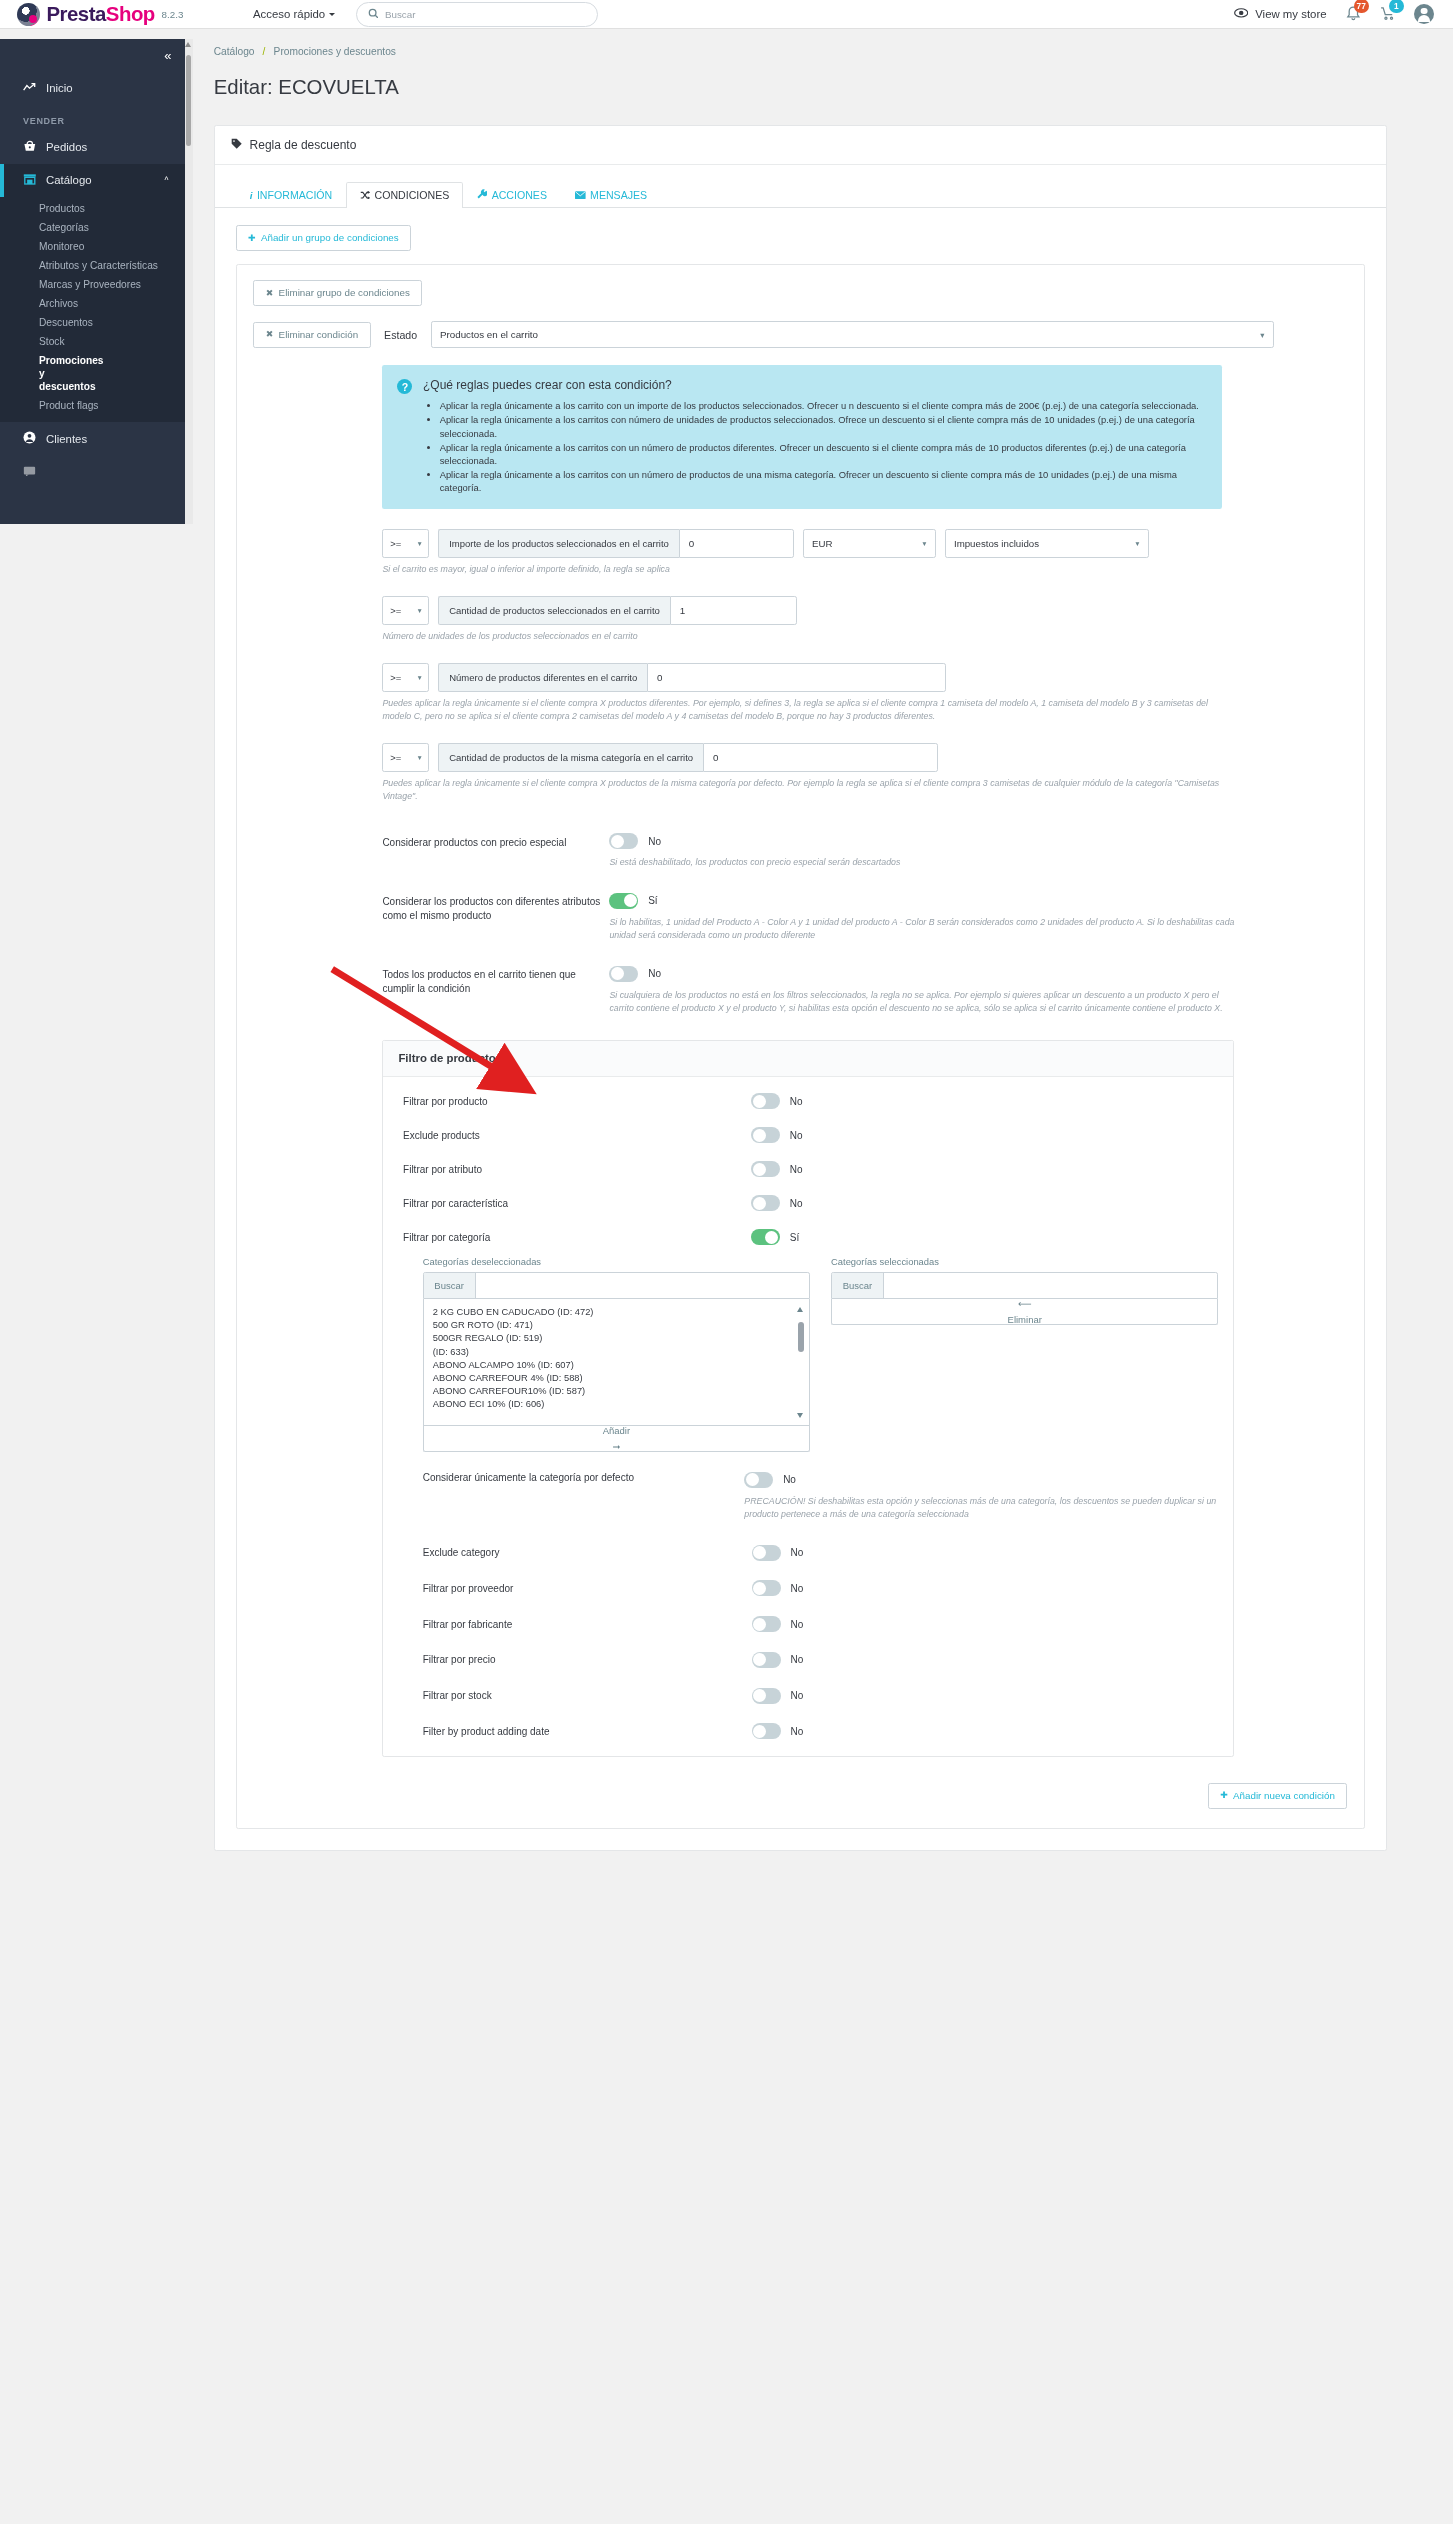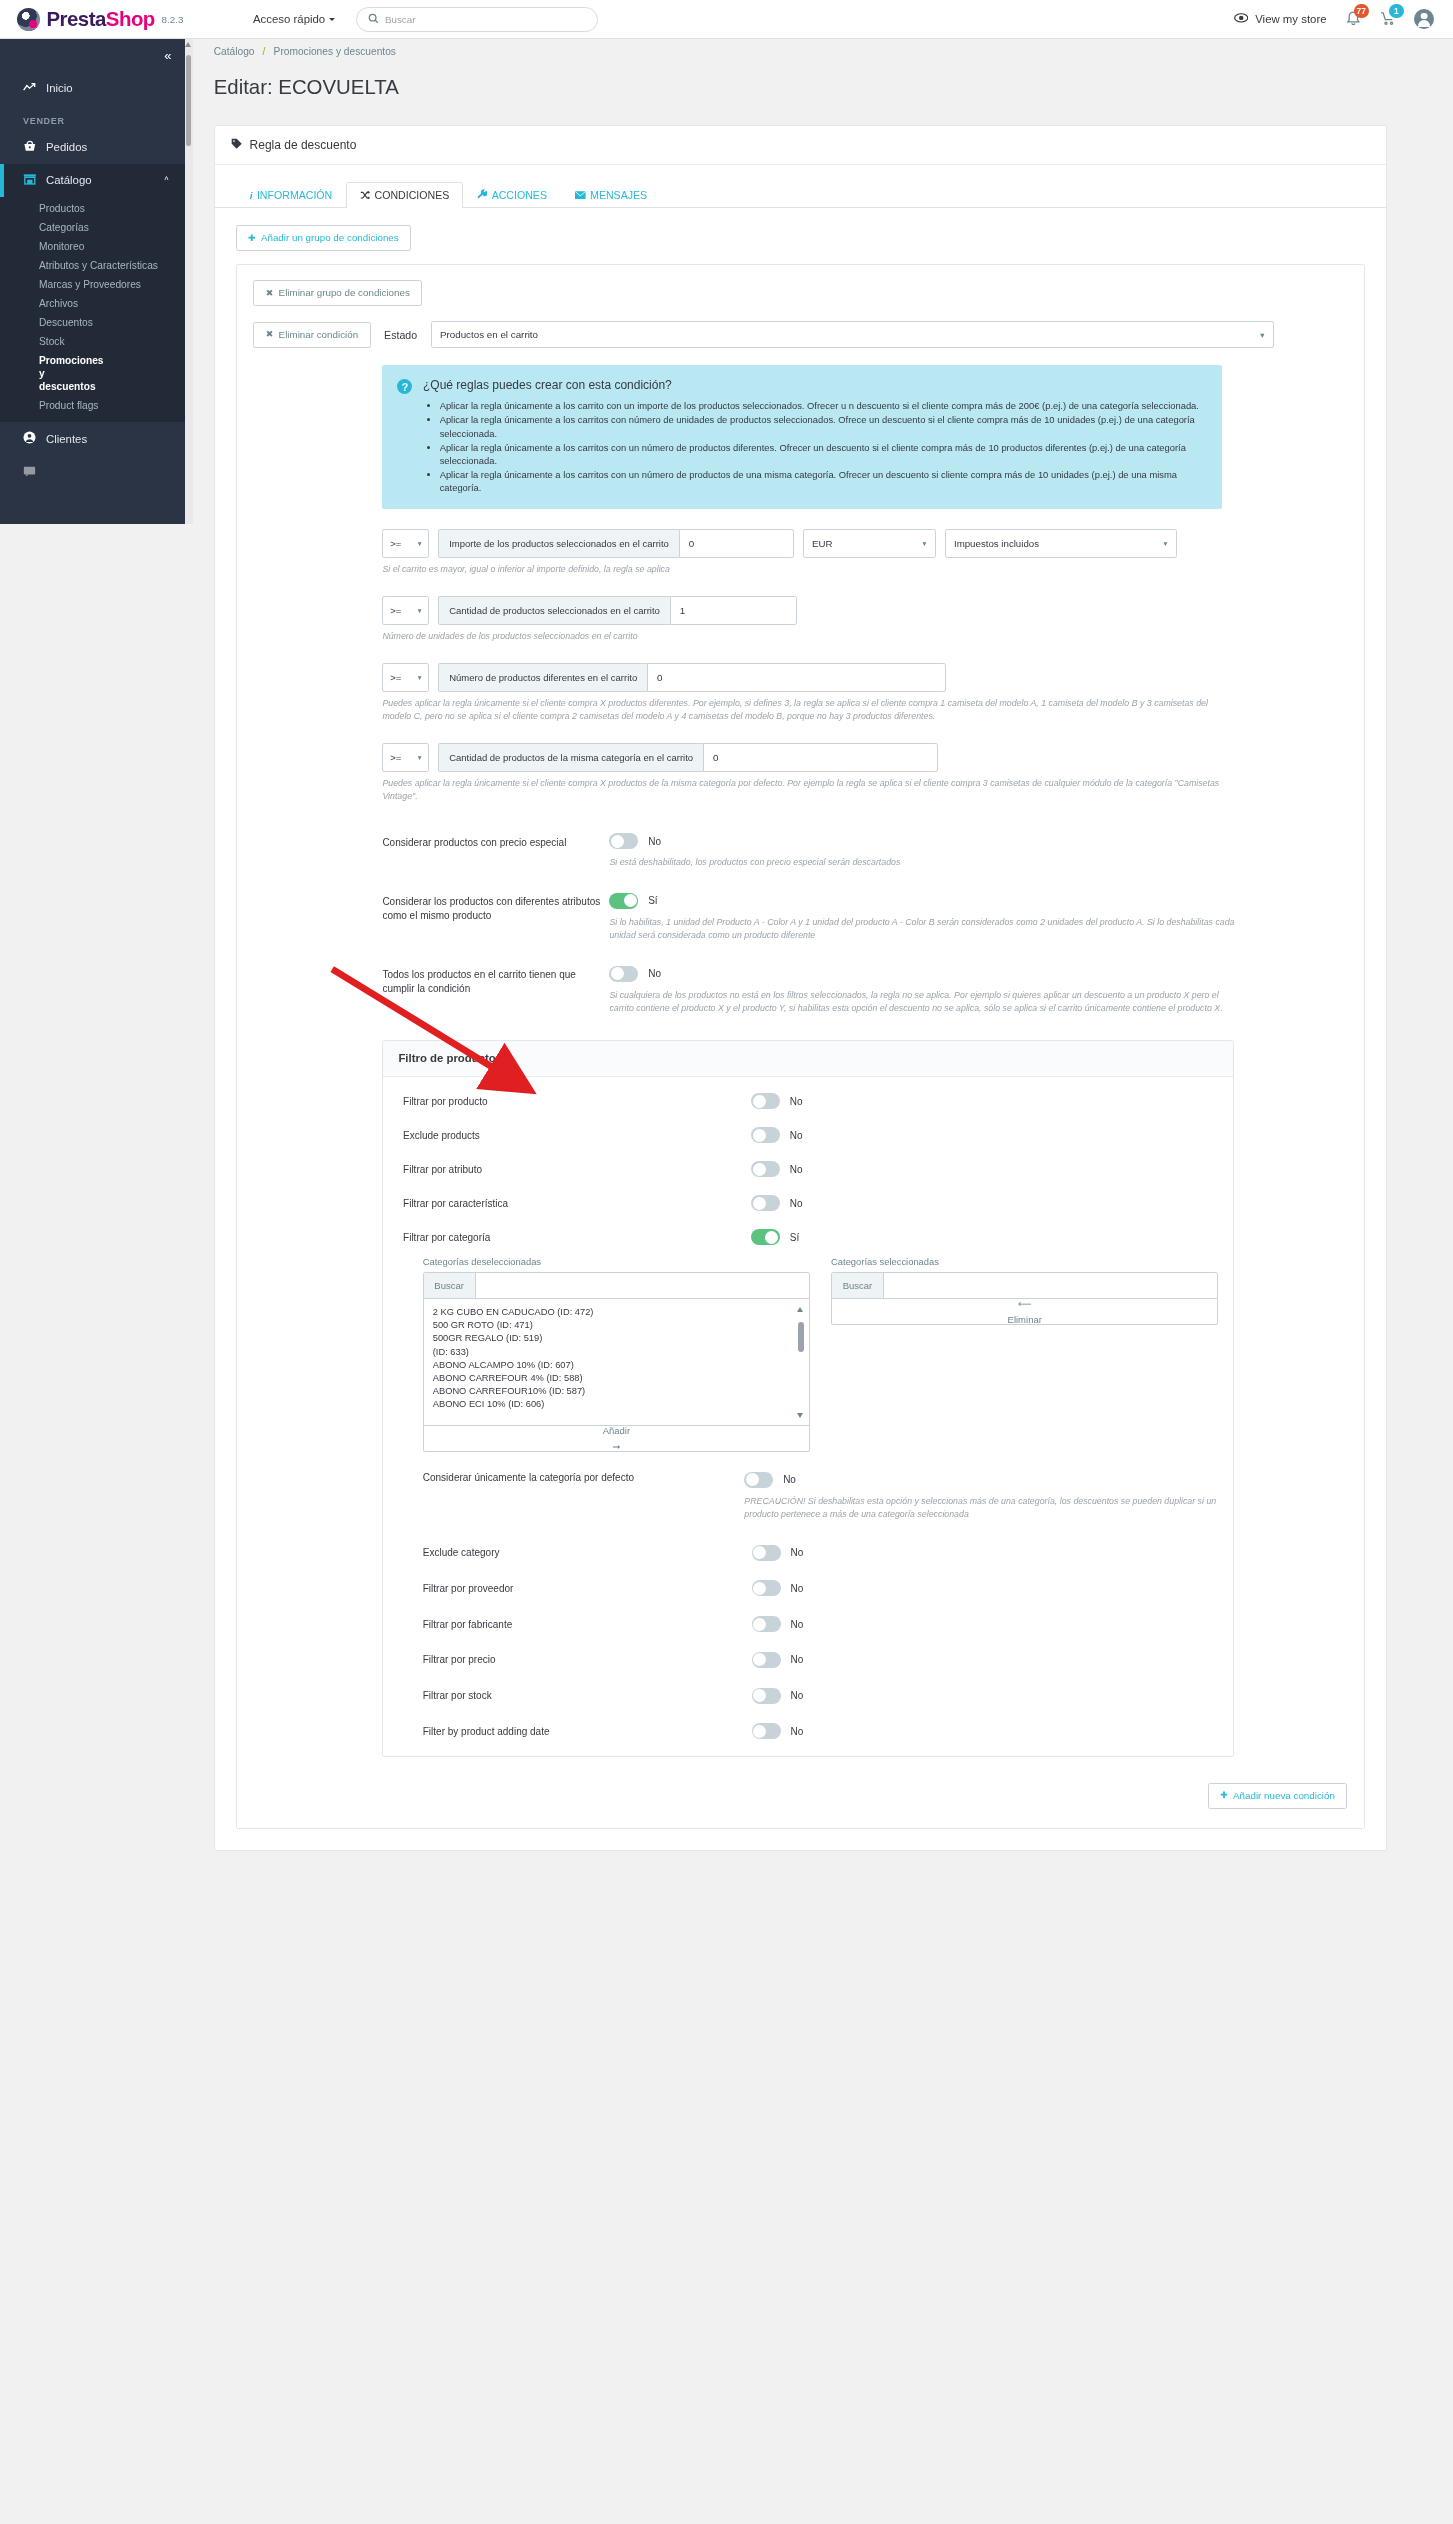--- a/index.html
+++ b/index.html
@@ -7,21 +7,21 @@
   body {
     width:1454px; height:2525px;
     background:#f1f1f1;
     font-family:"Liberation Sans", sans-serif;
     font-size:9.8px; color:#363a41;
     -webkit-font-smoothing:antialiased;
   }
 
   
   .topbar {
-    position:absolute; top:0; left:0; width:1454px; height:39px;
+    position:absolute; top:0; left:0; width:1454px; height:29px;
     background:#fff; border-bottom:0.8px solid #e0e0e0;
     display:flex; align-items:center; z-index:30;
   }
   .logo-wrap { display:flex; align-items:center; padding-left:16.7px; width:220px; }
   .ps-mark {
     width:23px; height:23px; border-radius:50%;
     background:radial-gradient(circle at 38% 34%, #fff 0 18%, #2f3a56 19% 52%, #7a8193 53% 74%, #e6007e 75% 100%);
     margin-right:6.8px; flex:none; position:relative; overflow:hidden;
   }
   .ps-mark:after{
@@ -425,21 +425,21 @@
             <div class="op-sel">
               <span>&gt;=</span>
               <span style="font-size:7.6px;color:#6c868e;">▾</span>
             </div>
             <div class="addon">Importe de los productos seleccionados en el carrito</div>
             <div class="txtin" style="width:115px;">0</div>
             <div class="sel2" style="width:133px;">
               <span>EUR</span>
               <span style="font-size:7.6px;color:#6c868e;">▾</span>
             </div>
-            <div class="sel2" style="width:232px;">
+            <div class="sel2" style="width:204px;">
               <span>Impuestos incluidos</span>
               <span style="font-size:7.6px;color:#6c868e;">▾</span>
             </div>
           </div>
           <div class="hint">Si el carrito es mayor, igual o inferior al importe definido, la regla se aplica</div>
         </div>
 
         
         <div class="frow">
           <div class="fline">

